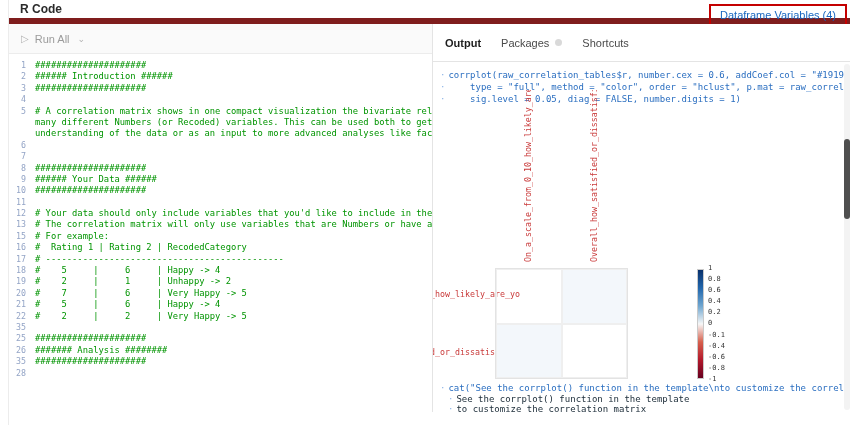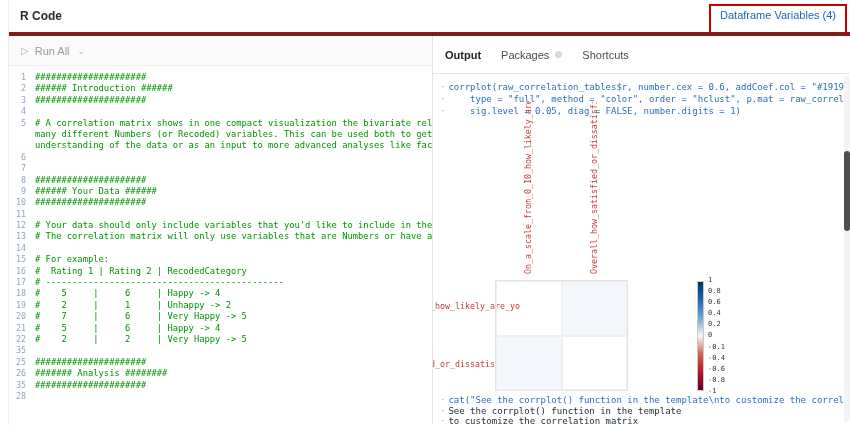--- a/index.html
+++ b/index.html
@@ -1,21 +1,21 @@
 <!DOCTYPE html>
 <html><head>
 <meta charset="utf-8">
 <style>
   * { margin:0; padding:0; box-sizing:border-box; }
   html,body { width:850px; height:425px; background:#fff; overflow:hidden;
               font-family:"Liberation Sans", sans-serif; }
   .app { margin-left:8px; width:842px; height:425px; border-left:1px solid #ececec; background:#fff; }
 
   
-  .header { height:36px; border-bottom:4px solid #7f1d1d; display:flex; align-items:center;
+  .header { height:24px; border-bottom:6px solid #7f1d1d; display:flex; align-items:center;
             padding-left:11px; position:relative; }
   .title { font-size:12px; font-weight:bold; color:#2b2b2b; }
   .header-right { position:absolute; right:3px; top:4px; border:2px solid #c40000;
                   display:flex; align-items:center; gap:16px; padding:3px 9px;flex-direction:column; }
   .hlink { color:#1867c0; font-size:11px; cursor:pointer; white-space:nowrap; }
   .dots { color:#1867c0; font-size:11px; letter-spacing:1px; cursor:pointer; }
 
   .main { display:flex; height:388px; }
 
   
@@ -55,21 +55,21 @@
   .cell { border:1px solid #efefef; }
   .cell.off { background:#f3f7fb; }
   .legend { position:absolute; left:264px; top:207px; width:7px; height:110px; border:1px solid #c9c9c9;
             background:linear-gradient(to bottom,#08306b,#2166ac,#6fa6d0,#f7f7f7,#d6604d,#b2182b,#67001f); }
   .lticks { position:absolute; left:275px; top:203px; height:118px; display:flex; flex-direction:column;
             justify-content:space-between; font-size:7px; line-height:7px; color:#333;
             font-family:"DejaVu Sans Mono", monospace; }
   .tail { position:absolute; left:7px; top:321px; right:14px; }
   .tline { font-size:9px; line-height:10.5px; white-space:pre; overflow:hidden; }
   .tline.code { color:#2a6ec0; }
-  .tline.out { color:#20303c; }
+  .tline.out { color:#20303c;margin-left:8px; }
 
   
   .sbar-track { position:absolute; right:10px; top:40px; bottom:2px; width:6px; background:#f3f3f3; border-radius:3px; }
   .sbar-thumb { position:absolute; right:10px; top:115px; width:6px; height:80px; background:#4f4f4f; border-radius:3px; }
 </style>
 </head>
 <body>
 
 <div class="app">
 
@@ -99,21 +99,20 @@
           <div class="erow"><span class="gut"></span><span class="ecode">many different Numbers (or Recoded) variables. This can be used both to get a quick overall</span></div>
           <div class="erow"><span class="gut"></span><span class="ecode">understanding of the data or as an input to more advanced analyses like factor analysis.</span></div>
           <div class="erow"><span class="gut">6</span><span class="ecode"></span></div>
           <div class="erow"><span class="gut">7</span><span class="ecode"></span></div>
           <div class="erow"><span class="gut">8</span><span class="ecode">#####################</span></div>
           <div class="erow"><span class="gut">9</span><span class="ecode">###### Your Data ######</span></div>
           <div class="erow"><span class="gut">10</span><span class="ecode">#####################</span></div>
           <div class="erow"><span class="gut">11</span><span class="ecode"></span></div>
           <div class="erow"><span class="gut">12</span><span class="ecode"># Your data should only include variables that you'd like to include in the correlation mat</span></div>
           <div class="erow"><span class="gut">13</span><span class="ecode"># The correlation matrix will only use variables that are Numbers or have a Recode value</span></div>
-          <div class="erow"><span class="gut">14</span><span class="ecode"></span></div>
           <div class="erow"><span class="gut">15</span><span class="ecode"># For example:</span></div>
           <div class="erow"><span class="gut">16</span><span class="ecode">#  Rating 1 | Rating 2 | RecodedCategory</span></div>
           <div class="erow"><span class="gut">17</span><span class="ecode"># ---------------------------------------------</span></div>
           <div class="erow"><span class="gut">18</span><span class="ecode">#    5     |     6     | Happy -&gt; 4</span></div>
           <div class="erow"><span class="gut">19</span><span class="ecode">#    2     |     1     | Unhappy -&gt; 2</span></div>
           <div class="erow"><span class="gut">20</span><span class="ecode">#    7     |     6     | Very Happy -&gt; 5</span></div>
           <div class="erow"><span class="gut">21</span><span class="ecode">#    5     |     6     | Happy -&gt; 4</span></div>
           <div class="erow"><span class="gut">22</span><span class="ecode">#    2     |     2     | Very Happy -&gt; 5</span></div>
           <div class="erow"><span class="gut">35</span><span class="ecode"></span></div>
           <div class="erow"><span class="gut">25</span><span class="ecode">#####################</span></div>

